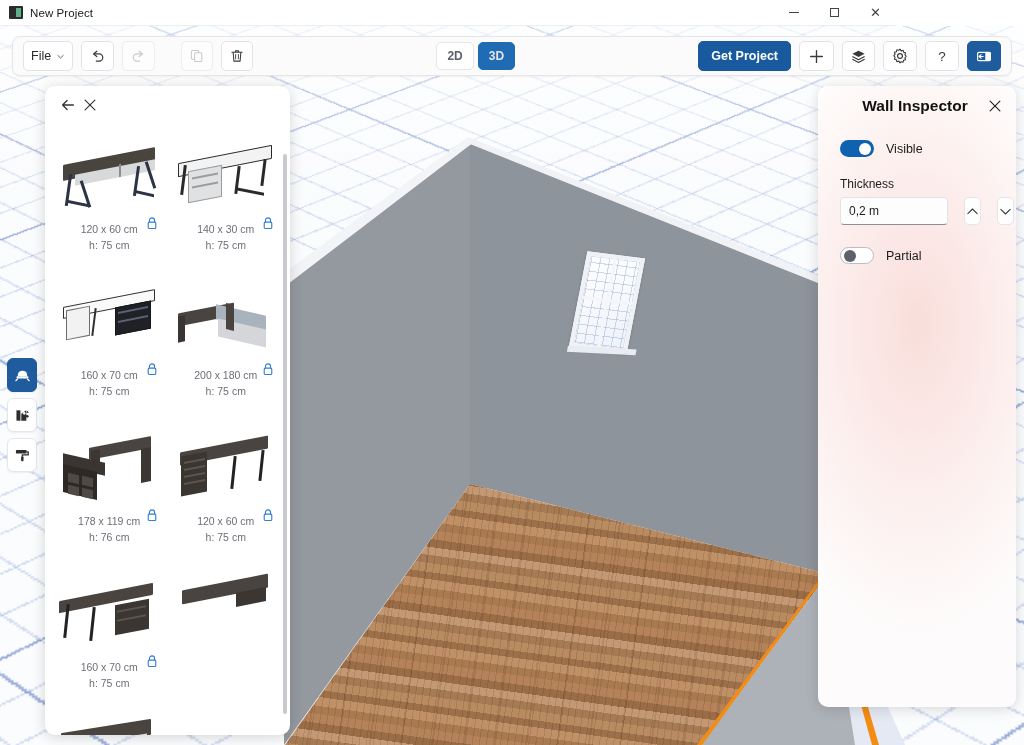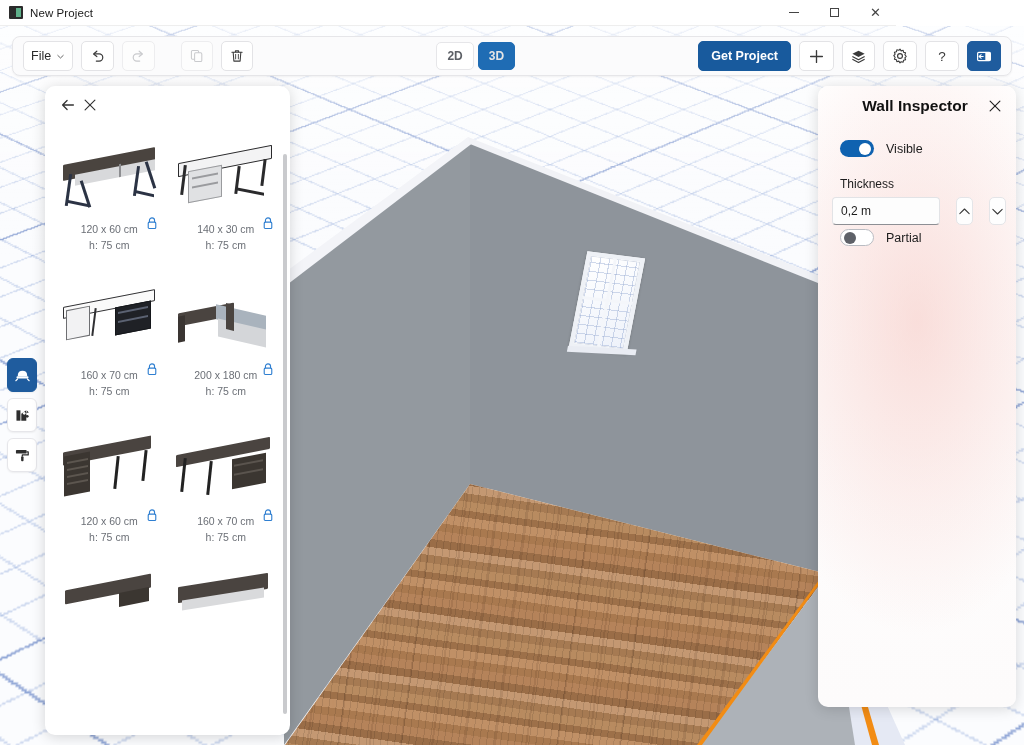--- a/index.html
+++ b/index.html
@@ -277,21 +277,21 @@
     width:34px; height:17px; border-radius:9px; position:relative; cursor:pointer;
     flex:none;
   }
   .switch.on { background:#0f62b0; }
   .switch.off { background:#ffffff; border:1px solid #b9bcc2; }
   .knob { position:absolute; top:2.5px; width:12px; height:12px; border-radius:50%; }
   .switch.on .knob { right:3px; background:#fff; }
   .switch.off .knob { left:3px; background:#5e6168; top:2px; }
   .row-label { font-size:12.5px; color:#1c1c1c; }
   .field-label { font-size:12px; color:#1c1c1c; margin-bottom:6px; }
-  .field-row { display:flex; align-items:center; gap:16px;justify-content:center; }
+  .field-row { display:flex; align-items:center; gap:16px; }
   .text-input {
     width:108px; height:28px; background:#fdfdfd;
     border:1px solid #e2e3e6; border-bottom:1.5px solid #8d8f94;
     border-radius:4px; font-size:12px; color:#1c1c1c;
     padding:0 8px; font-family:"Liberation Sans", sans-serif; outline:none;
   }
   .step-btn {
     width:31px; height:28px; background:#fefefe; border:1px solid #e4e5e8;
     border-radius:5px; display:flex; align-items:center; justify-content:center;
     cursor:pointer;
@@ -541,20 +541,39 @@
             <div class="dk" style="left:52px;top:24px;width:8px;height:26px;background:#4a4440;transform:skewY(13deg);"></div>
           </div>
           <svg class="lock" viewBox="0 0 14 16">
             <path d="M4 7 V5 a3 3 0 0 1 6 0 v2" fill="none" stroke="#2f7fd1" stroke-width="1.3"></path>
             <rect x="2.6" y="7" width="8.8" height="7.4" rx="1.2" fill="none" stroke="#2f7fd1" stroke-width="1.3"></rect>
           </svg>
           <div class="cap">200 x 180 cm</div>
           <div class="cap">h: 75 cm</div>
         </div>
 
+        <div class="cat-item">
+          <div class="thumb">
+            <div class="dk dk-top" style="left:32px;top:16px;width:62px;height:12px;background:#4a4440;transform:skewY(-11deg);"></div>
+            <div class="dk" style="left:84px;top:22px;width:10px;height:34px;background:#3c3733;transform:skewY(-11deg);"></div>
+            <div class="dk" style="left:34px;top:24px;width:9px;height:18px;background:#3c3733;transform:skewY(-11deg);"></div>
+            <div class="dk" style="left:6px;top:32px;width:42px;height:13px;background:#3a3531;transform:skewY(13deg);"></div>
+            <div class="dk" style="left:6px;top:42px;width:34px;height:28px;background:#2d2926;transform:skewY(13deg);"></div>
+            <div class="dk" style="left:11px;top:48px;width:11px;height:9px;background:#4f4a45;transform:skewY(13deg);"></div>
+            <div class="dk" style="left:25px;top:51px;width:11px;height:9px;background:#4f4a45;transform:skewY(13deg);"></div>
+            <div class="dk" style="left:11px;top:60px;width:11px;height:9px;background:#4f4a45;transform:skewY(13deg);"></div>
+            <div class="dk" style="left:25px;top:63px;width:11px;height:9px;background:#4f4a45;transform:skewY(13deg);"></div>
+          </div>
+          <svg class="lock" viewBox="0 0 14 16">
+            <path d="M4 7 V5 a3 3 0 0 1 6 0 v2" fill="none" stroke="#2f7fd1" stroke-width="1.3"></path>
+            <rect x="2.6" y="7" width="8.8" height="7.4" rx="1.2" fill="none" stroke="#2f7fd1" stroke-width="1.3"></rect>
+          </svg>
+          <div class="cap">178 x 119 cm</div>
+          <div class="cap">h: 76 cm</div>
+        </div>
 
         <div class="cat-item">
           <div class="thumb">
             <div class="dk dk-top" style="left:6px;top:18px;width:88px;height:13px;background:#4a4440;transform:skewY(-11deg);"></div>
             <div class="dk" style="left:7px;top:28px;width:26px;height:40px;background:#3b3631;transform:skewY(-11deg);"></div>
             <div class="dk" style="left:10px;top:34px;width:21px;height:1.8px;background:#5c564f;transform:skewY(-11deg);"></div>
             <div class="dk" style="left:10px;top:41px;width:21px;height:1.8px;background:#5c564f;transform:skewY(-11deg);"></div>
             <div class="dk" style="left:10px;top:48px;width:21px;height:1.8px;background:#5c564f;transform:skewY(-11deg);"></div>
             <div class="dk" style="left:10px;top:55px;width:21px;height:1.8px;background:#5c564f;transform:skewY(-11deg);"></div>
             <div class="dk" style="left:58px;top:30px;width:2.5px;height:33px;background:#222;transform:rotate(6deg);"></div>
@@ -637,21 +656,21 @@
             </svg>
           </div>
           <div class="step-btn">
             <svg class="ic" width="15" height="15" viewBox="0 0 18 18">
               <path d="M3.4 6.4 L9 12 L14.6 6.4" fill="none" stroke="#3a3a3a" stroke-width="1.3" stroke-linecap="round" stroke-linejoin="round"></path>
             </svg>
           </div>
         </div>
       </div>
 
-      <div class="row" style="margin-top:4px;">
+      <div class="row" style="margin-top:22px;">
         <div class="switch off">
           <div class="knob"></div>
         </div>
         <div class="row-label">Partial</div>
       </div>
 
     </div>
   </div>
 
 </div>

